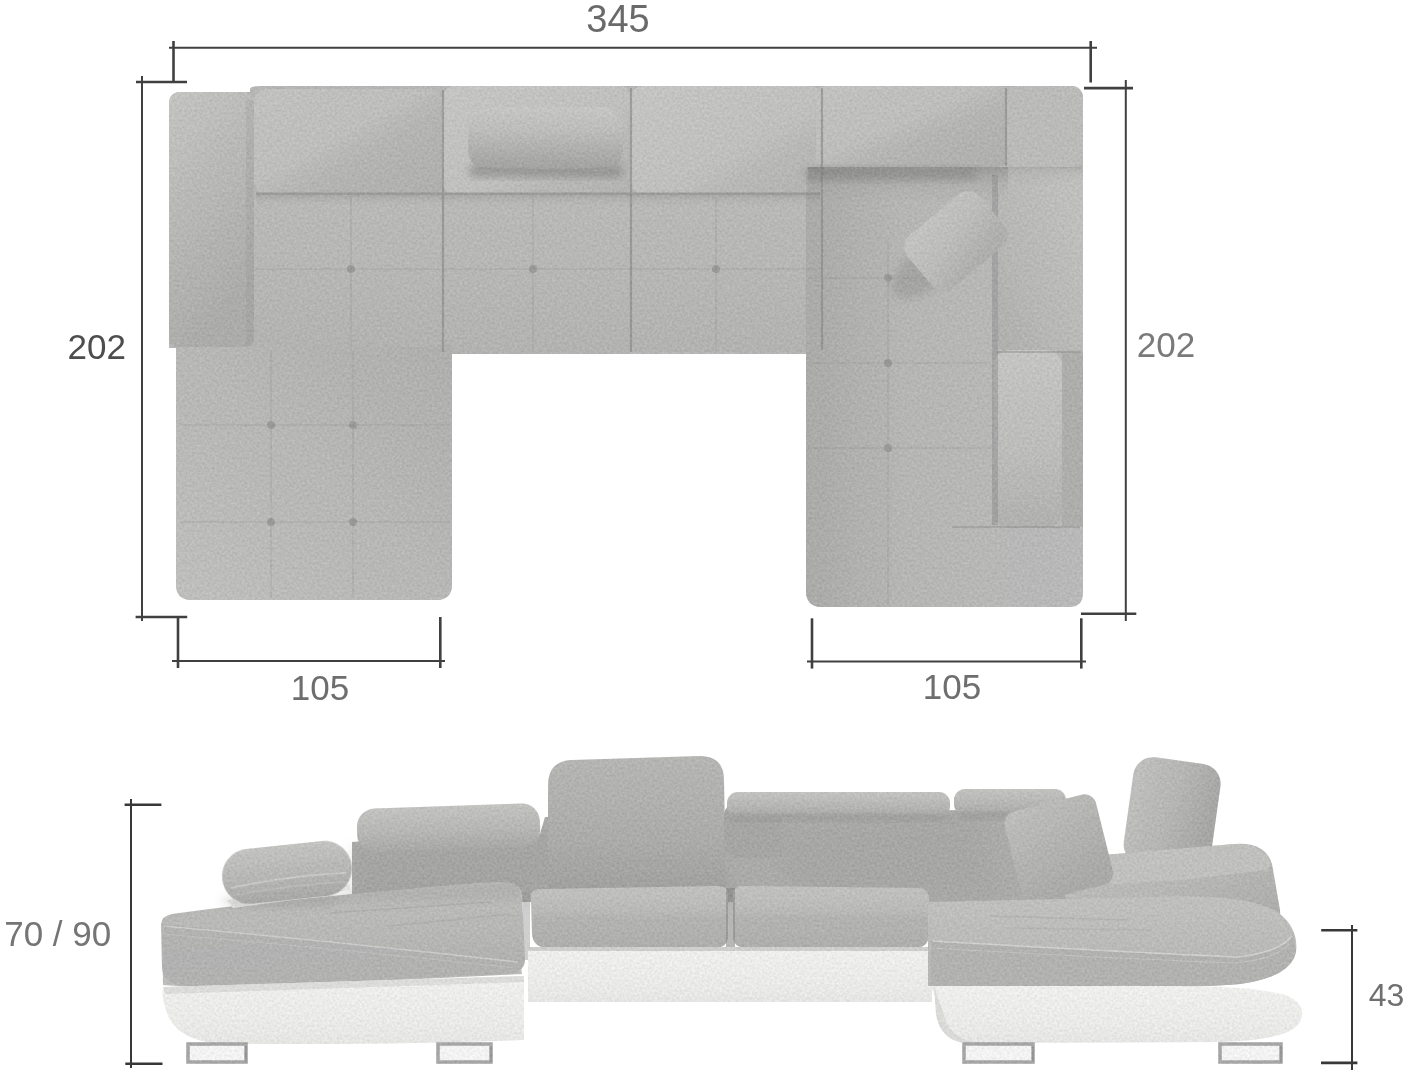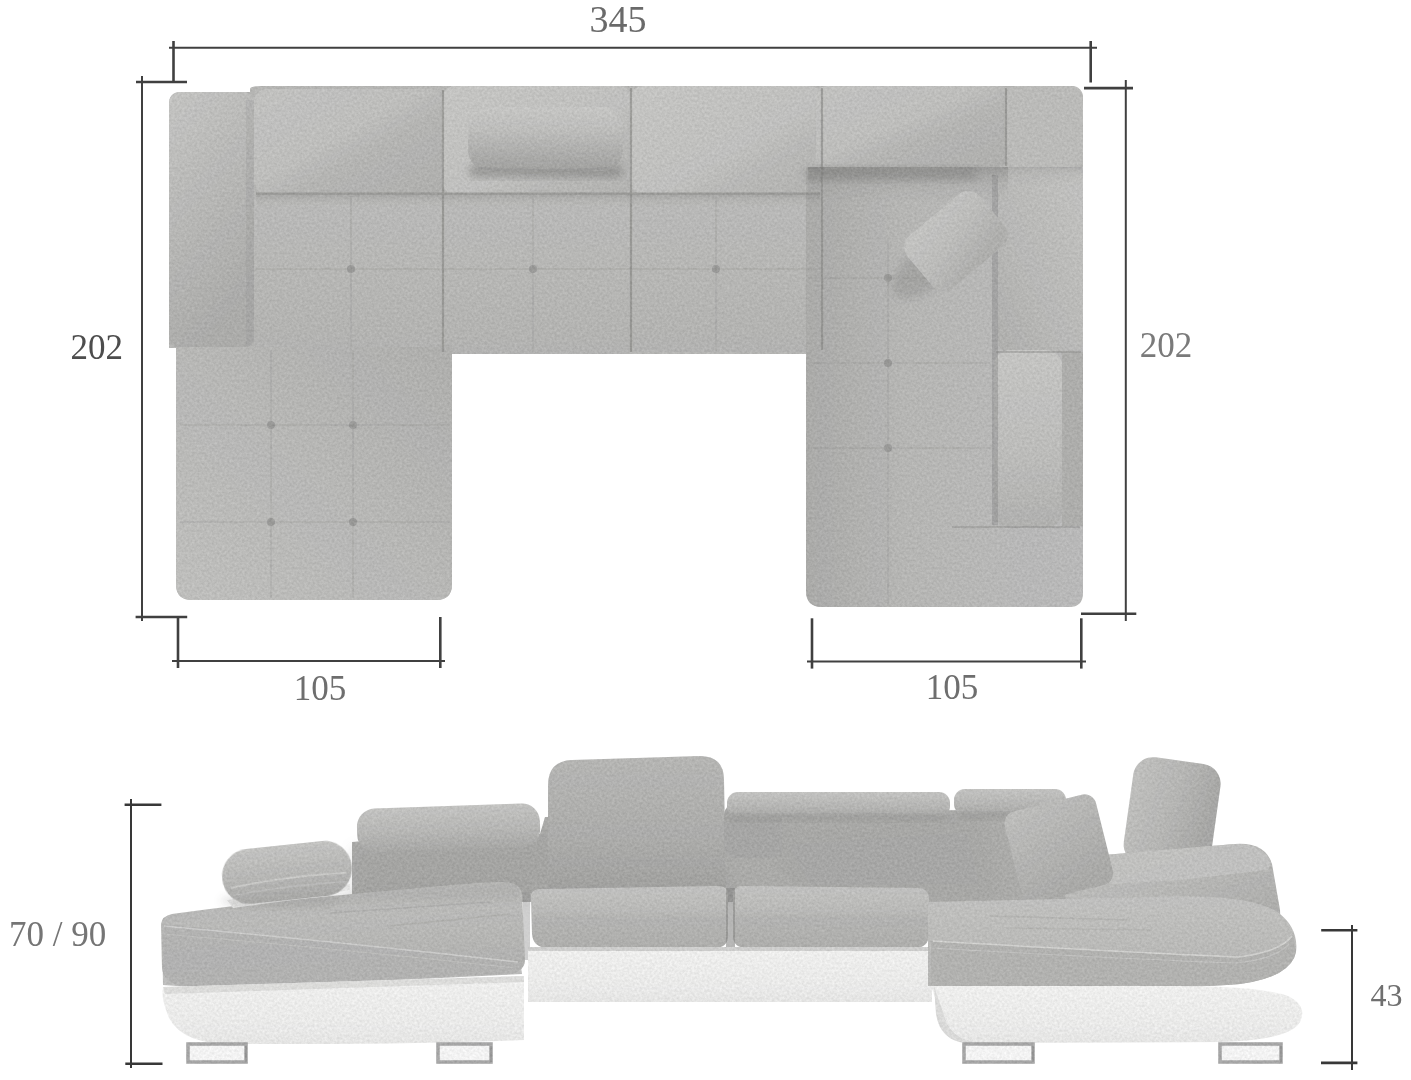--- a/index.html
+++ b/index.html
@@ -1,17 +1,17 @@
 <!DOCTYPE html>
 <html><head>
 <meta charset="utf-8">
 <style>
   html,body{margin:0;padding:0;background:#ffffff;}
   #stage{position:relative;width:1411px;height:1080px;background:#ffffff;overflow:hidden;
-         font-family:Liberation Serif, serif;}
+         font-family:Liberation Sans, sans-serif;}
   svg{display:block;}
 </style>
 </head>
 <body>
 <div id="stage">
 <svg width="1411" height="1080" viewBox="0 0 1411 1080" xmlns="http://www.w3.org/2000/svg">
 <defs>
   <linearGradient id="gBackA" x1="0" y1="0" x2="1" y2="1">
     <stop offset="0" stop-color="#c4c4c2"></stop>
           <stop offset="0.45" stop-color="#bfbfbd"></stop>

